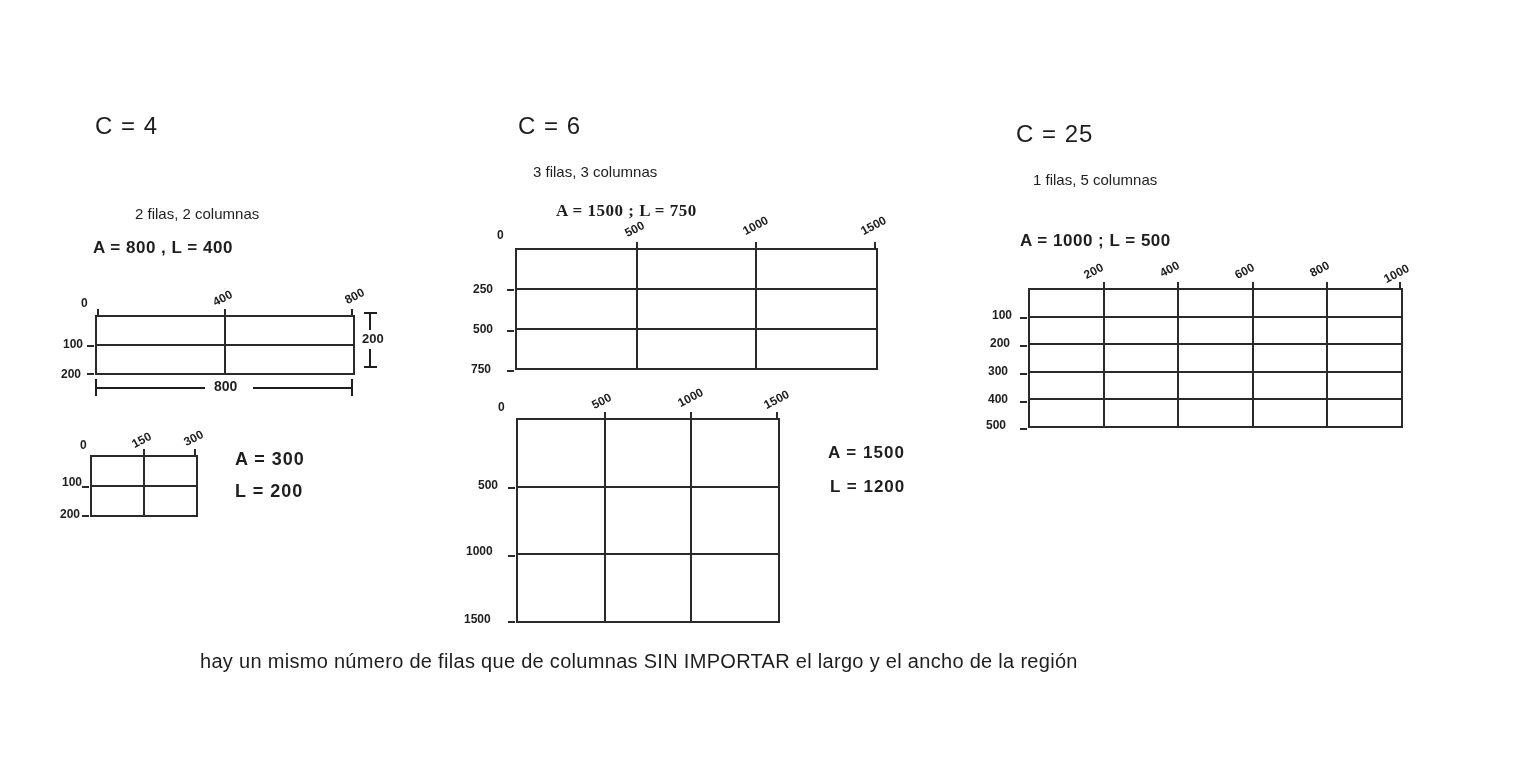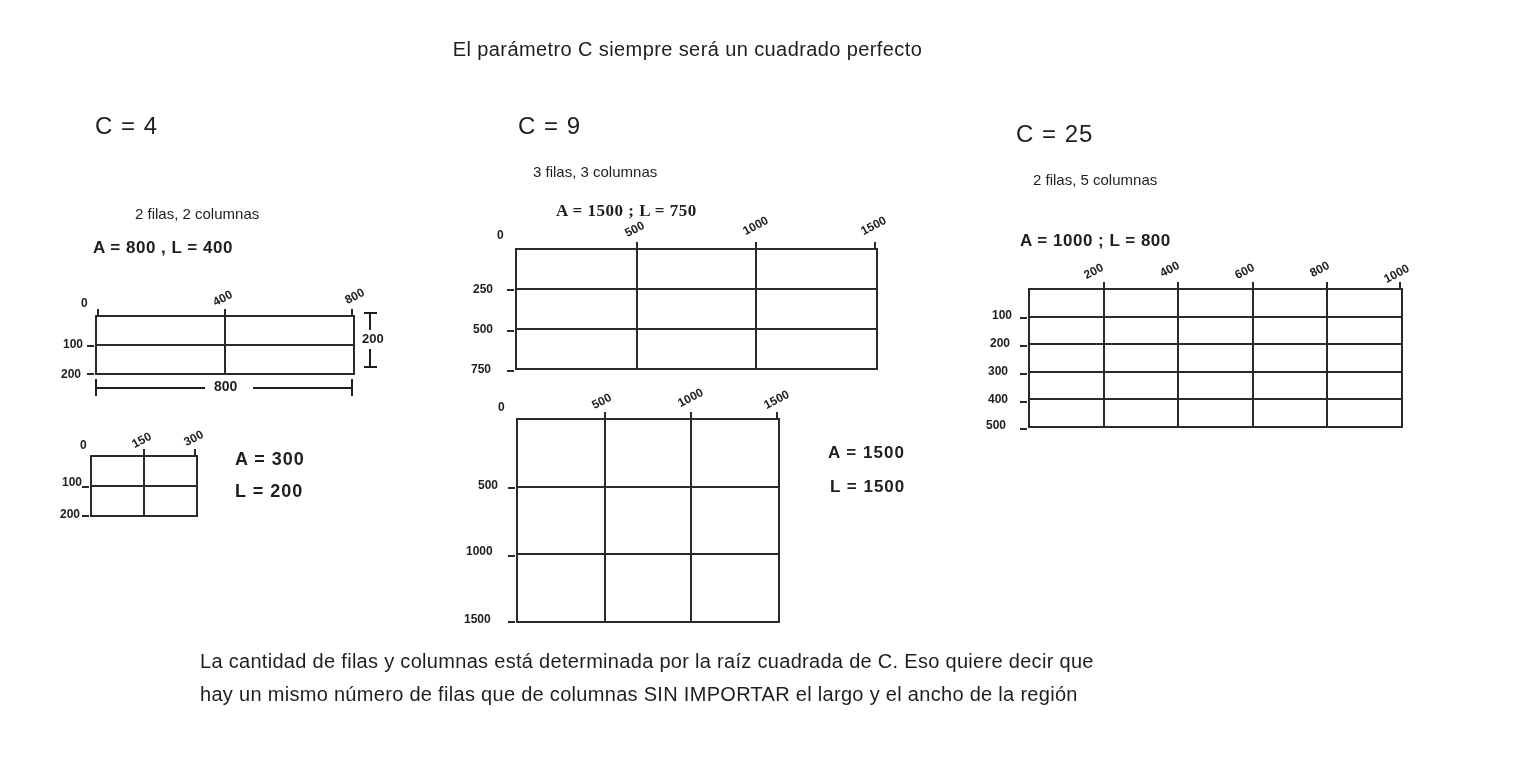--- a/index.html
+++ b/index.html
@@ -23,21 +23,20 @@
   .side-label { position:absolute; font-size:18px; font-weight:bold; letter-spacing:1px; }
   .dim-line { position:absolute; background:#1e1e1e; }
   .dim-label { position:absolute; font-size:13px; font-weight:bold; }
   .footer { font-size:20px; line-height:33px; letter-spacing:0.3px; }
 </style>
 </head>
 <body>
 
 <div id="canvas">
 
-  <div class="abs title" style="left:415px; top:38px; width:545px;">El parámetro C siempre será un cuadrado perfecto</div>
 
   <div class="abs heading" style="left:95px; top:112px;">C = 4</div>
   <div class="abs subheading" style="left:135px; top:165px;margin-top:40px;">2 filas, 2 columnas</div>
   <div class="abs params" style="left:93px; top:238px;">A = 800 ,   L = 400</div>
 
   <div class="grid" style="left:95px; top:315px; width:260px; height:60px;">
     <div class="v-line" style="left:50%;"></div>
     <div class="h-line" style="top:50%;"></div>
     <div class="tickmark-v" style="left:0;"></div>
     <div class="tickmark-v" style="left:calc(50% - 1px);"></div>
@@ -72,21 +71,21 @@
     <div class="tickmark-h" style="top:58px;"></div>
     <span class="tick" style="left:-12px; top:-19px;">0</span>
     <span class="tick rot" style="left:44px; top:-20px;">150</span>
     <span class="tick rot" style="left:96px; top:-22px;">300</span>
     <span class="tick" style="left:-30px; top:18px;">100</span>
     <span class="tick" style="left:-32px; top:50px;">200</span>
   </div>
   <span class="side-label" style="left:235px; top:449px;">A = 300</span>
   <span class="side-label" style="left:235px; top:481px;">L = 200</span>
 
-  <div class="abs heading" style="left:518px; top:112px;">C = 9</div>
+  <div class="abs heading" style="left:518px; top:112px;">C = 6</div>
   <div class="abs subheading" style="left:533px; top:163px;">3 filas, 3 columnas</div>
   <div class="abs params" style="left:556px; top:201px;font-family:Liberation Serif, serif;">A = 1500 ;   L = 750</div>
 
   <div class="grid" style="left:515px; top:248px; width:363px; height:122px;">
     <div class="v-line" style="left:33.33%;"></div>
     <div class="v-line" style="left:66.66%;"></div>
     <div class="h-line" style="top:33.33%;"></div>
     <div class="h-line" style="top:66.66%;"></div>
     <div class="tickmark-v" style="left:calc(33.33% - 1px);"></div>
     <div class="tickmark-v" style="left:calc(66.66% - 1px);"></div>
@@ -116,25 +115,25 @@
     <div class="tickmark-h" style="top:201px;"></div>
     <span class="tick" style="left:-20px; top:-20px;">0</span>
     <span class="tick rot" style="left:78px; top:-22px;">500</span>
     <span class="tick rot" style="left:164px; top:-24px;">1000</span>
     <span class="tick rot" style="left:250px; top:-22px;">1500</span>
     <span class="tick" style="left:-40px; top:58px;">500</span>
     <span class="tick" style="left:-52px; top:124px;">1000</span>
     <span class="tick" style="left:-54px; top:192px;">1500</span>
   </div>
   <span class="side-label" style="left:828px; top:443px; font-size:17px;">A = 1500</span>
-  <span class="side-label" style="left:830px; top:477px; font-size:17px;">L = 1500</span>
+  <span class="side-label" style="left:830px; top:477px; font-size:17px;">L = 1200</span>
 
   <div class="abs heading" style="left:1016px; top:120px;">C = 25</div>
-  <div class="abs subheading" style="left:1033px; top:171px;">2 filas, 5 columnas</div>
-  <div class="abs params" style="left:1020px; top:231px;">A = 1000 ;   L = 800</div>
+  <div class="abs subheading" style="left:1033px; top:171px;">1 filas, 5 columnas</div>
+  <div class="abs params" style="left:1020px; top:231px;">A = 1000 ;   L = 500</div>
 
   <div class="grid" style="left:1028px; top:288px; width:375px; height:140px;">
     <div class="v-line" style="left:20%;"></div>
     <div class="v-line" style="left:40%;"></div>
     <div class="v-line" style="left:60%;"></div>
     <div class="v-line" style="left:80%;"></div>
     <div class="h-line" style="top:20%;"></div>
     <div class="h-line" style="top:40%;"></div>
     <div class="h-line" style="top:60%;"></div>
     <div class="h-line" style="top:80%;"></div>
@@ -154,17 +153,16 @@
     <span class="tick rot" style="left:284px; top:-24px;">800</span>
     <span class="tick rot" style="left:358px; top:-18px;">1000</span>
     <span class="tick" style="left:-38px; top:18px;">100</span>
     <span class="tick" style="left:-40px; top:46px;">200</span>
     <span class="tick" style="left:-42px; top:74px;">300</span>
     <span class="tick" style="left:-42px; top:102px;">400</span>
     <span class="tick" style="left:-44px; top:128px;">500</span>
   </div>
 
   <div class="abs footer" style="left:200px; top:645px; width:1120px;">
-    <div>La cantidad de filas y columnas está determinada por la raíz cuadrada de C. Eso quiere decir que</div>
     <div>hay un mismo número de filas que de columnas SIN IMPORTAR el largo y el ancho de la región</div>
   </div>
 
 </div>
 
 </body></html>

